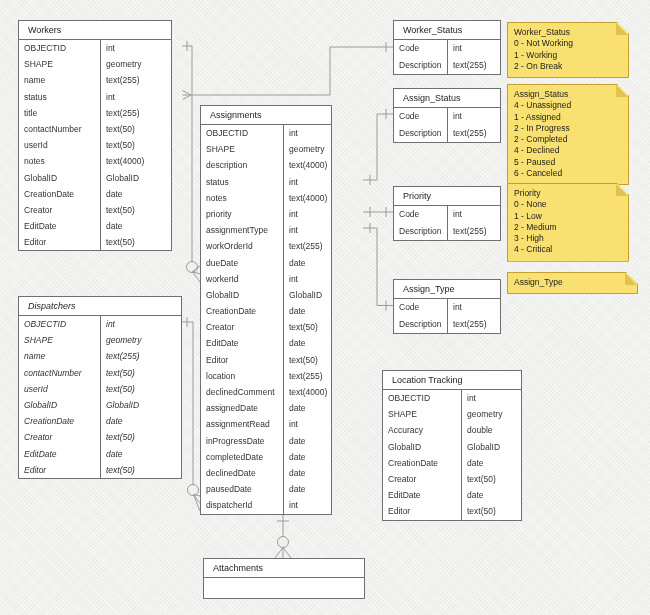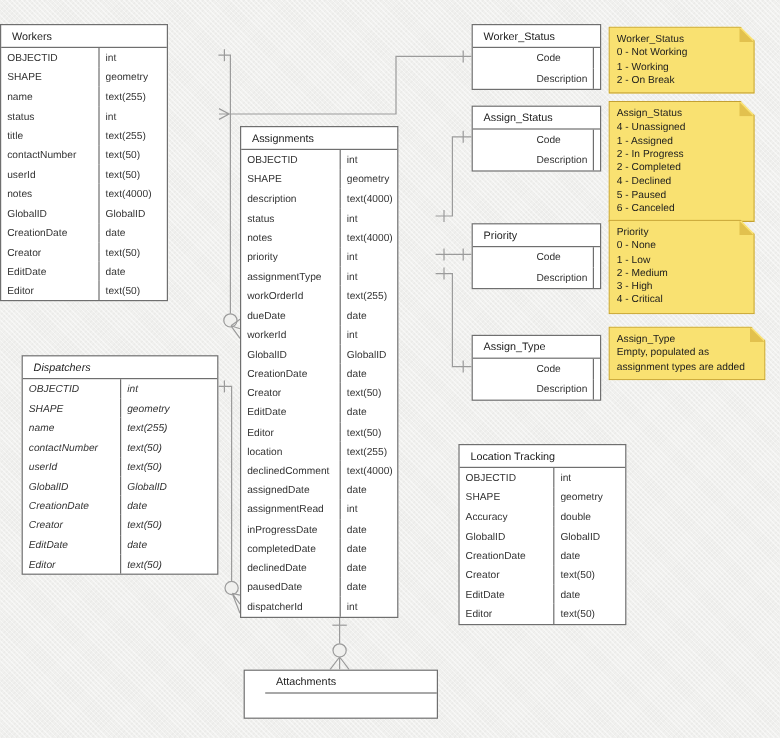--- a/index.html
+++ b/index.html
@@ -19,21 +19,21 @@
     position:absolute;z-index:2;box-sizing:border-box;
     background:#ffffff;border:1px solid #6f6f6f;color:#333;
   }
   .entity .title{
     height:18px;line-height:18px;border-bottom:1px solid #6f6f6f;
     font-size:9px;color:#222;padding-left:9px;white-space:nowrap;overflow:hidden;
   }
   .row{display:flex;height:16.2px;line-height:16.2px;font-size:8.5px;}
   .fname{width:var(--col,82px);border-right:1px solid #6f6f6f;padding-left:5px;box-sizing:border-box;white-space:nowrap;overflow:hidden;}
   .ftype{flex:1;padding-left:5px;white-space:nowrap;overflow:hidden;}
-  .sm .row{height:17px;line-height:17px;margin-left:48px;}
+  .sm .row{height:17px;line-height:17px;}
   .attach .row{height:20px;}
   .attach .fname{border-right:none;}
 
   .note{
     position:absolute;z-index:2;box-sizing:border-box;
     background:#f9e171;border:1px solid #c3a032;color:#1c1c1c;
     padding:4px 6px 5px 6px;font-size:8.5px;line-height:11.3px;
     clip-path:polygon(0 0, calc(100% - 12px) 0, 100% 12px, 100% 100%, 0 100%);
   }
   .fold{
@@ -88,21 +88,21 @@
     </g>
 
     <g>
       <path d="M283 512 V536.5"></path>
       <path d="M277 521 H289"></path>
       <circle cx="283" cy="542" r="5.5"></circle>
       <path d="M283 547.5 L275 558 M283 547.5 L283 558 M283 547.5 L291 558"></path>
     </g>
   </svg>
 
-  <div class="entity" style="left:0;top:20px;width:140px;--col:82px;">
+  <div class="entity" style="left:18px;top:20px;width:154px;--col:82px;">
     <div class="title">Workers</div>
     <div class="rows">
         <div class="row">
           <span class="fname">OBJECTID</span>
           <span class="ftype">int</span>
         </div>
         <div class="row">
           <span class="fname">SHAPE</span>
           <span class="ftype">geometry</span>
         </div>
@@ -388,21 +388,21 @@
           <span class="fname">EditDate</span>
           <span class="ftype">date</span>
         </div>
         <div class="row">
           <span class="fname">Editor</span>
           <span class="ftype">text(50)</span>
         </div>
       </div>
   </div>
 
-  <div class="entity attach" style="left:203px;top:558px;width:162px;padding-left:17px;">
+  <div class="entity attach" style="left:203px;top:558px;width:162px;">
     <div class="title">Attachments</div>
     <div class="rows">
         <div class="row">
           <span class="fname"></span>
           <span class="ftype"></span>
         </div>
       </div>
   </div>
 
   <div class="note" style="left:507px;top:22px;width:122px;">
@@ -438,17 +438,16 @@
         <div class="nline">2 - Medium</div>
         <div class="nline">3 - High</div>
         <div class="nline">4 - Critical</div>
       </div>
   </div>
 
   <div class="note" style="left:507px;top:272px;width:131px;">
     <span class="fold"></span>
     <div class="note-lines">
         <div class="nline">Assign_Type</div>
-        <div class="nline">Empty, populated as assignment types are added</div>
       </div>
   </div>
 
 </div>
 
 </body></html>

